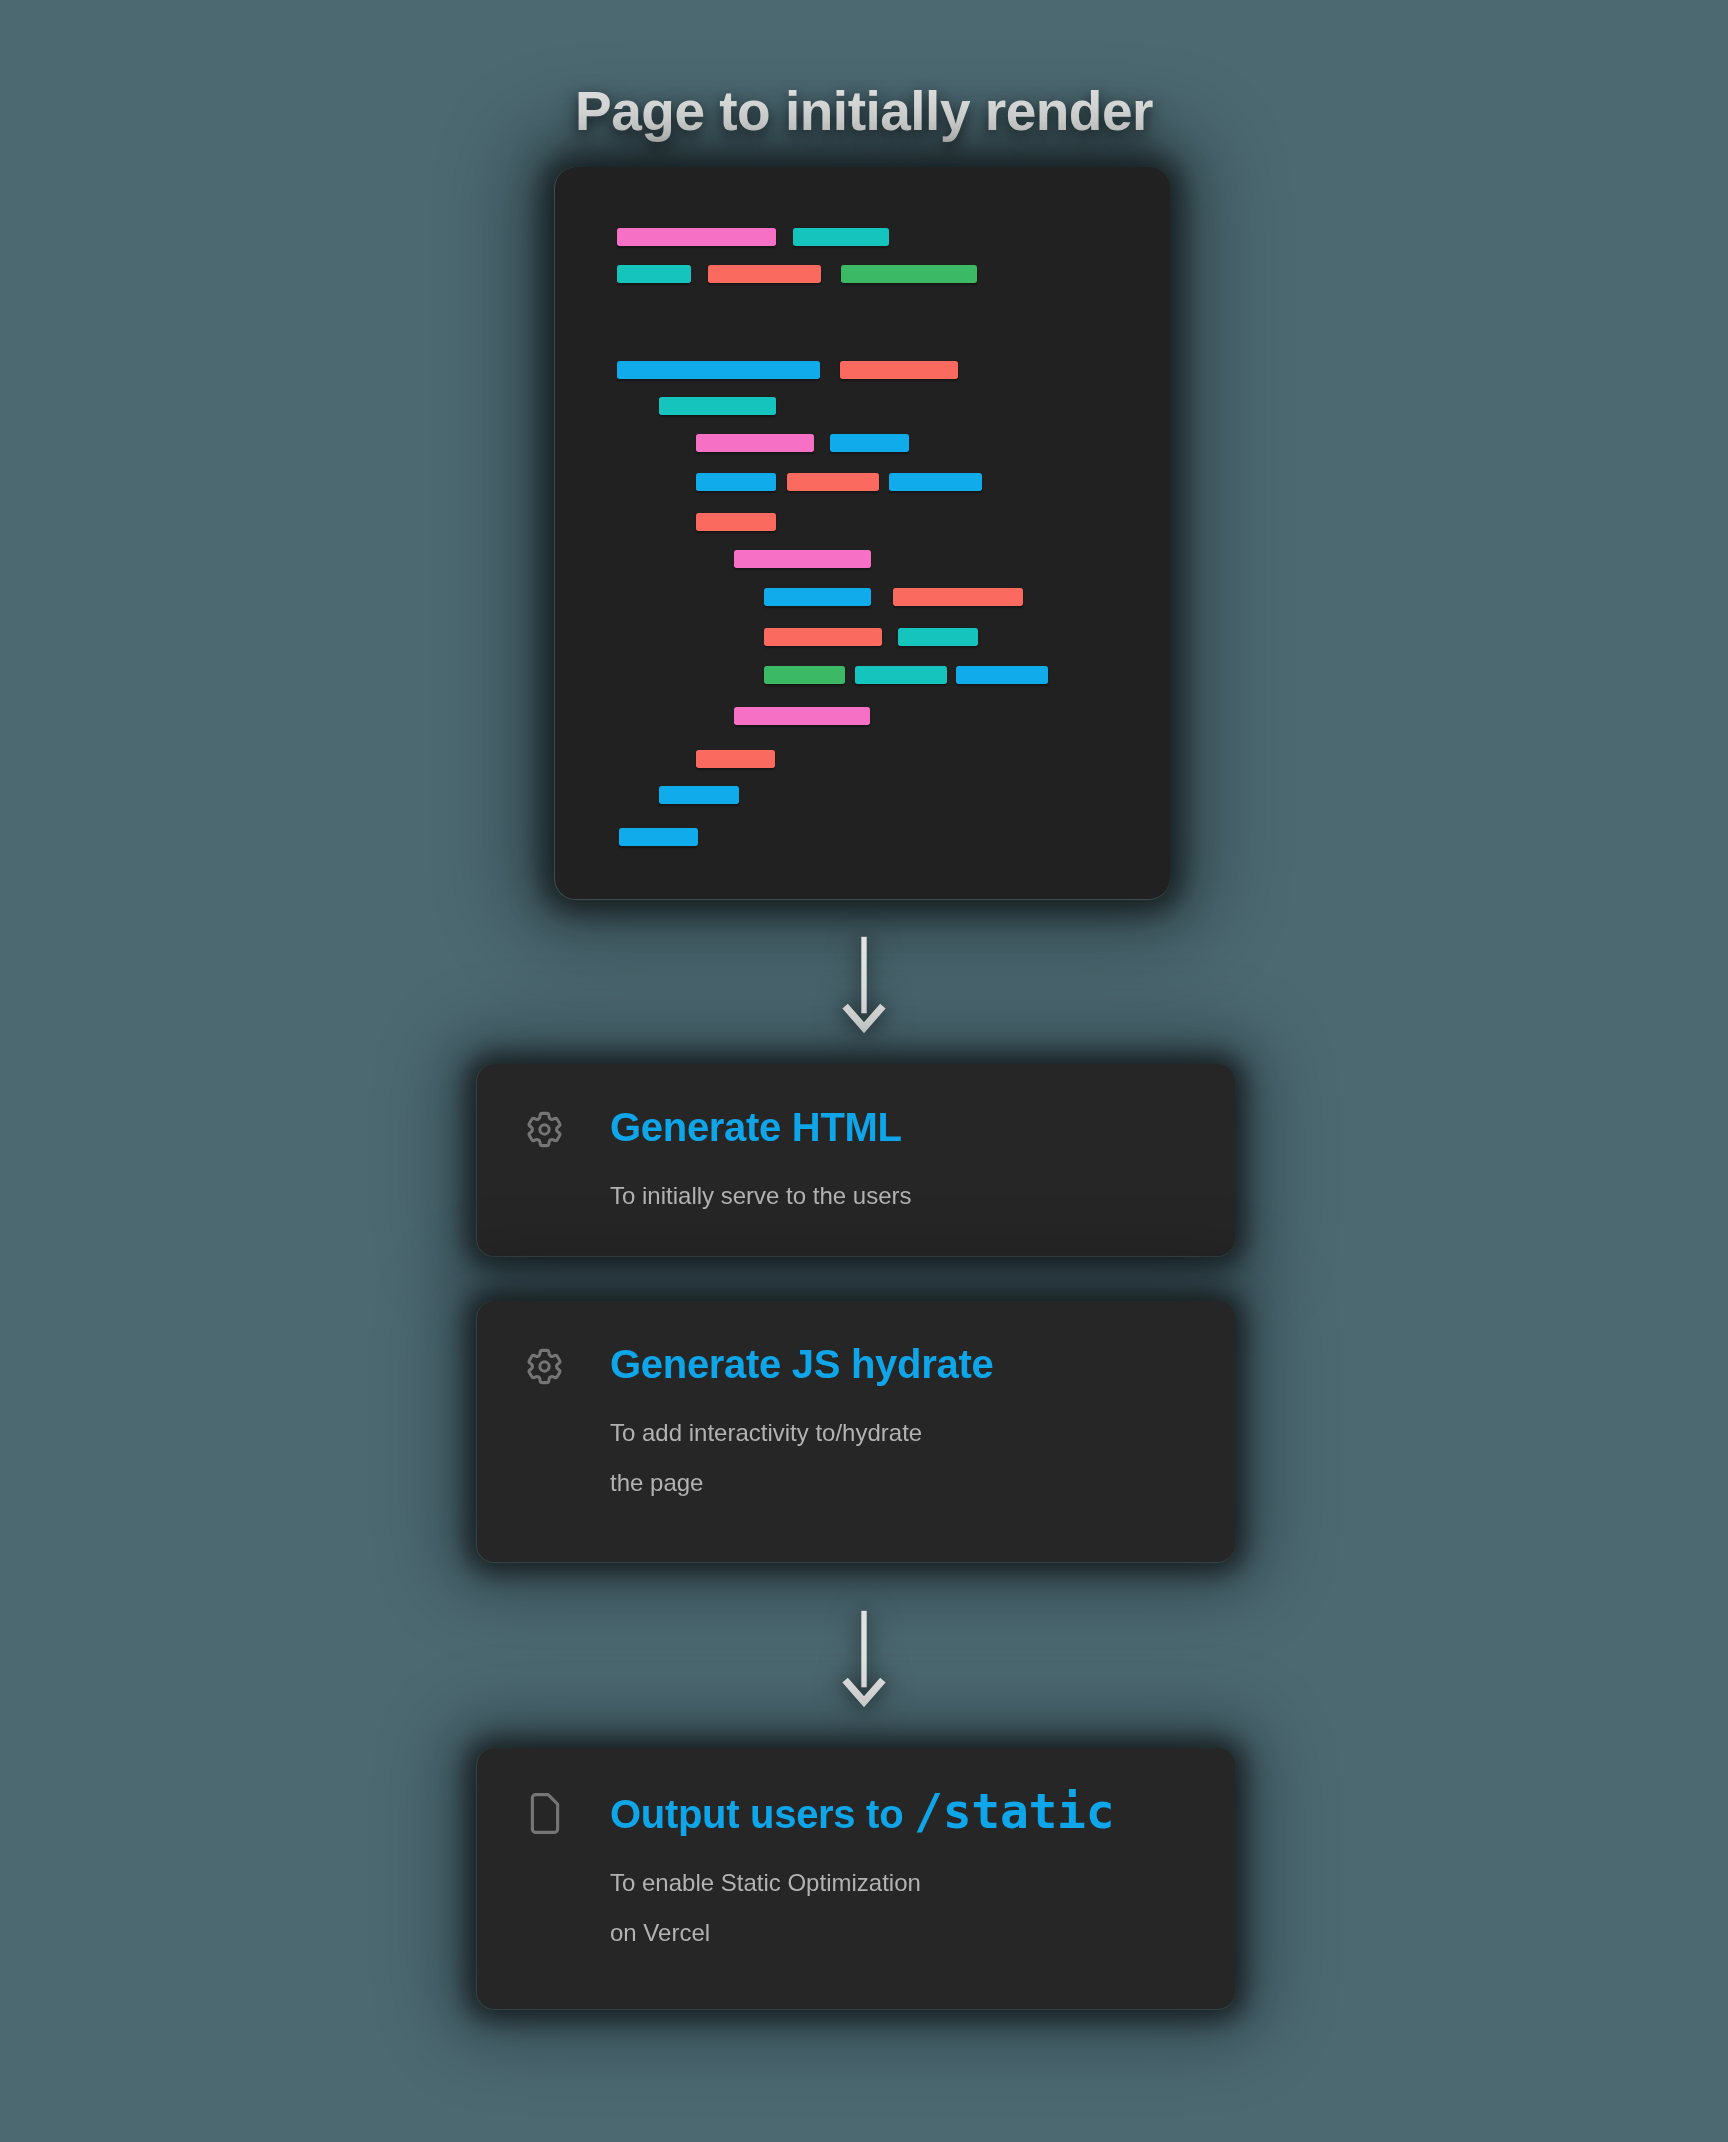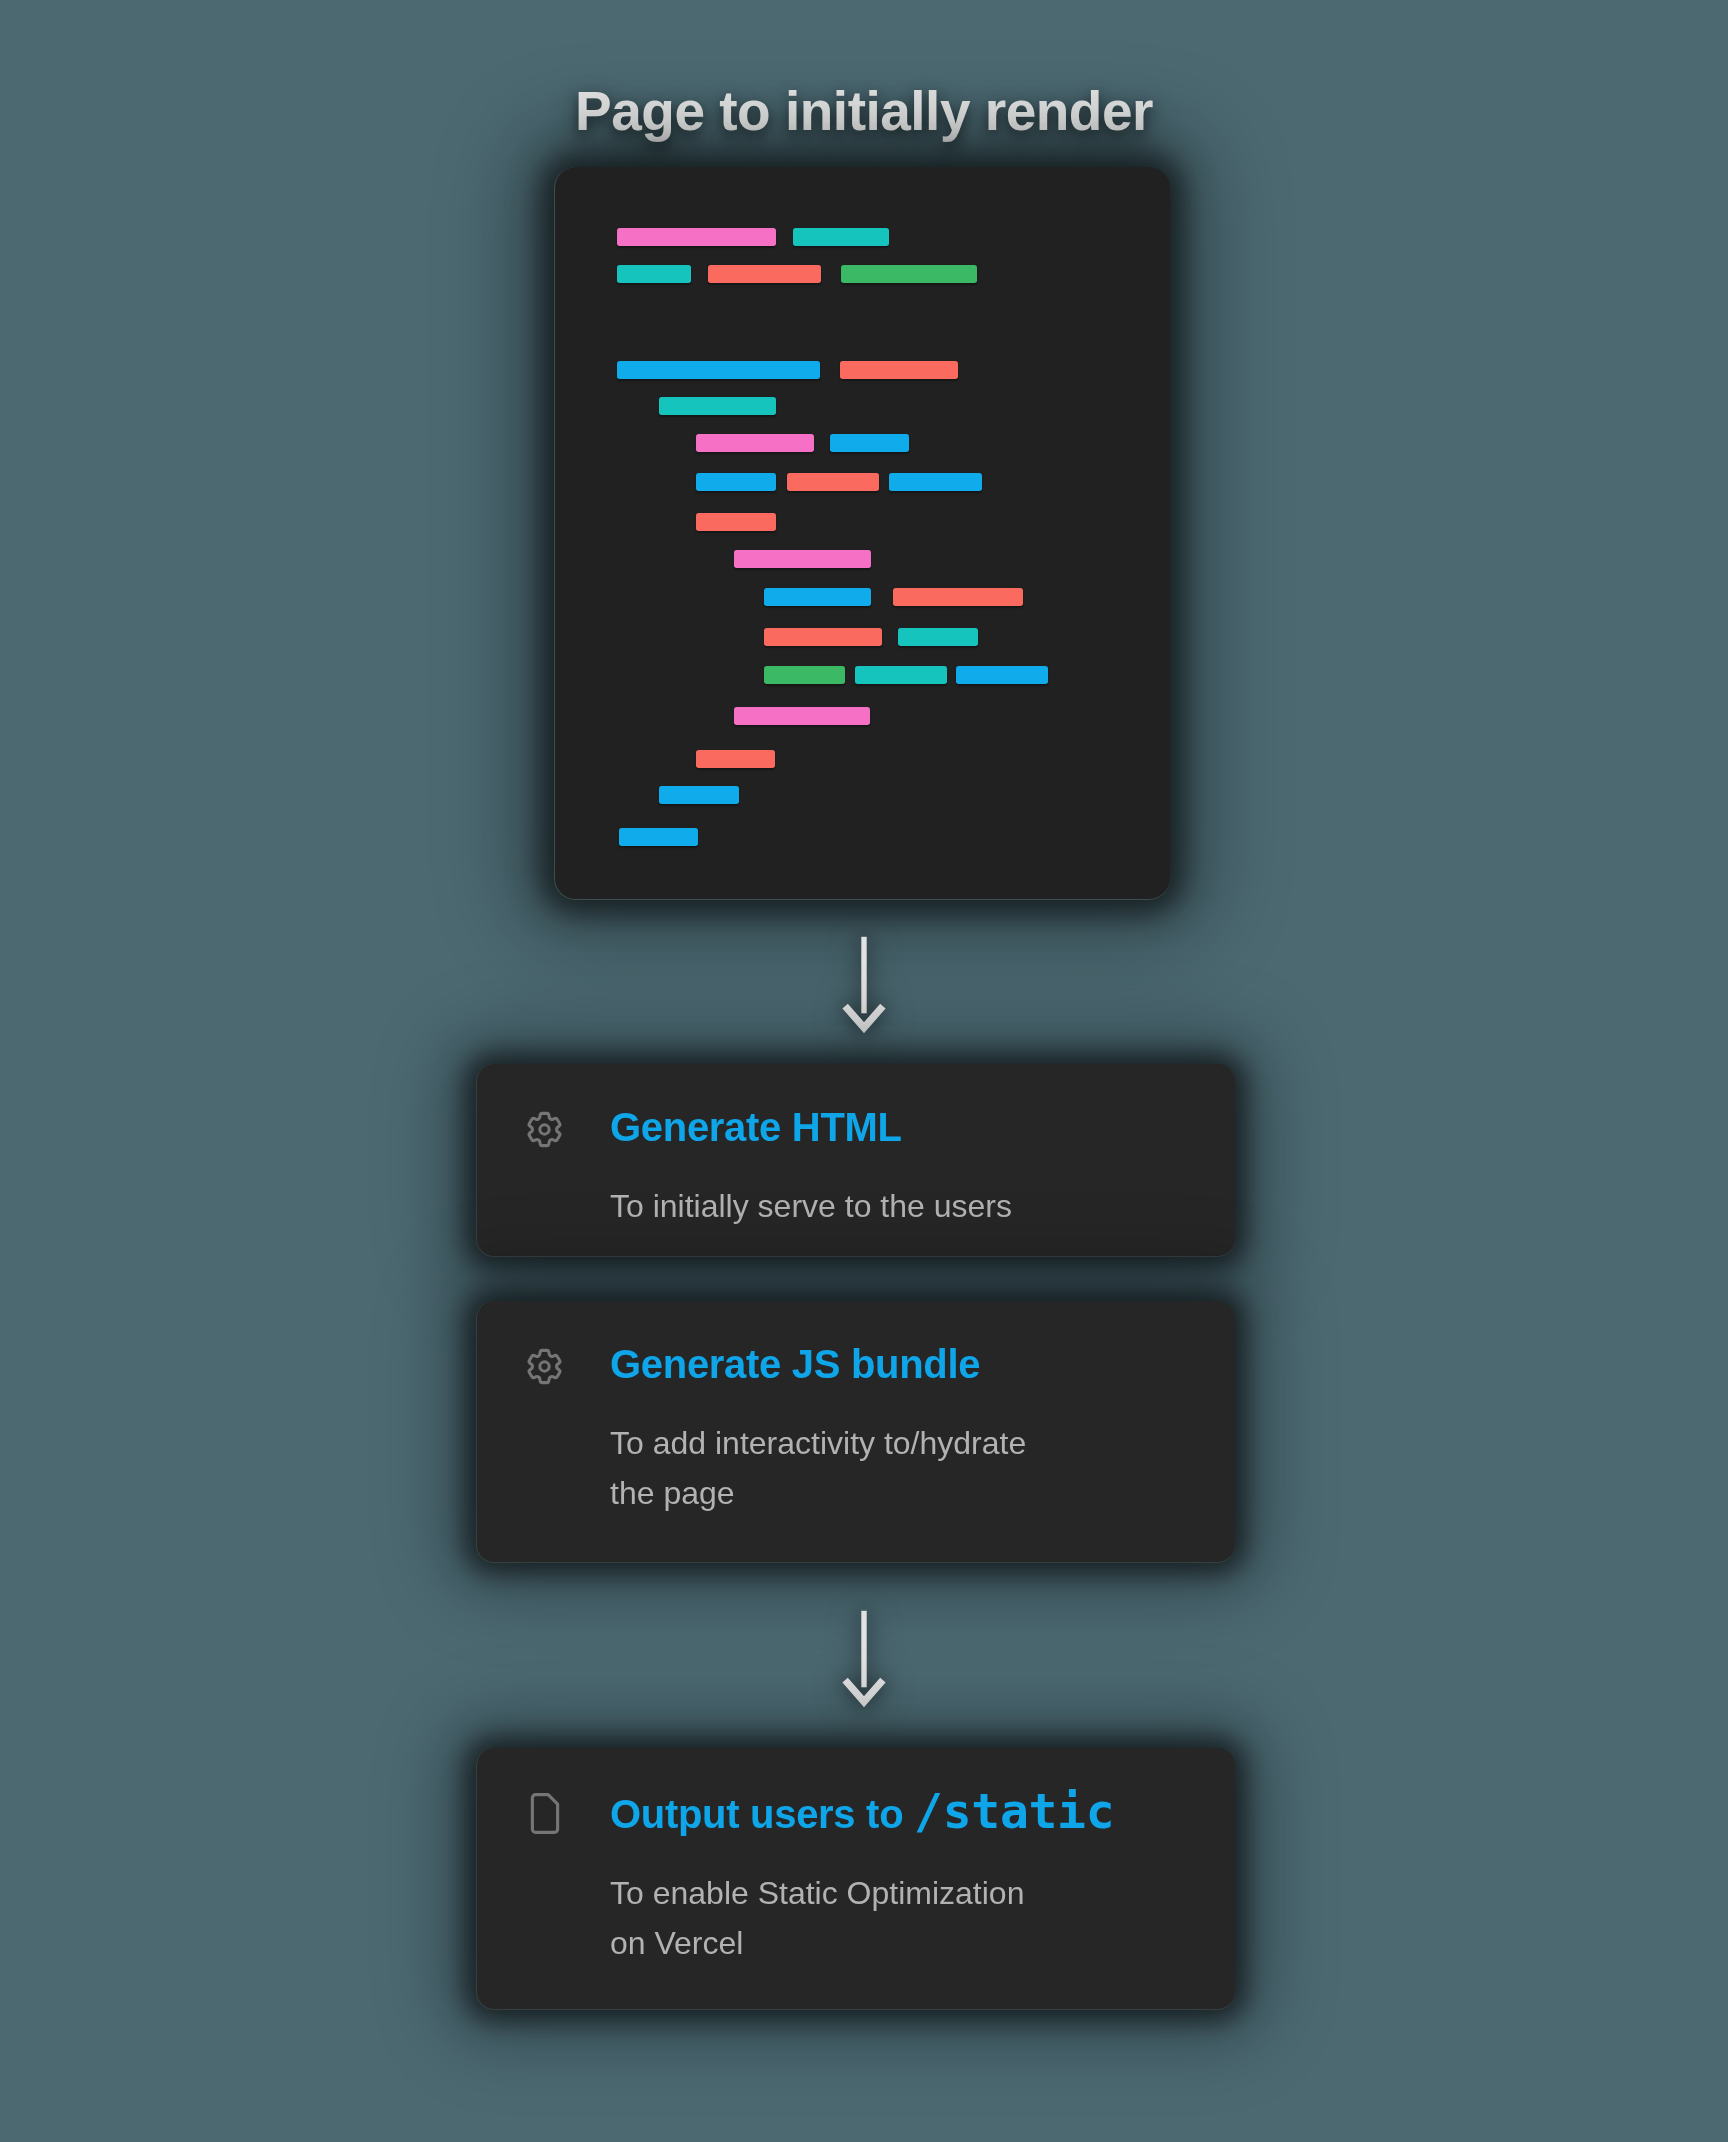--- a/index.html
+++ b/index.html
@@ -74,22 +74,22 @@
     line-height:47px;
     color:#0ea5e9;
     letter-spacing:-0.3px;
   }
   .card-title .code{
     font-family:"DejaVu Sans Mono", monospace;
     font-weight:700;
     font-size:48px;
   }
   .card-subtitle{
-    margin-top:30px;
-    font-size:32px;
+    margin-top:20px;
+    font-size:24px;
     line-height:50px;
     color:#b2b2b2;
     white-space:pre-line;
   }
 </style>
 </head>
 <body>
 
 <div class="canvas">
 
@@ -147,21 +147,21 @@
   </div>
 
   <div class="card" id="card-2">
     <span class="icon">
       <svg width="43" height="43" viewBox="0 0 24 24" fill="none" stroke="currentColor" stroke-width="1.7" stroke-linecap="round" stroke-linejoin="round">
         <path d="M9.594 3.94c.09-.542.56-.94 1.11-.94h2.593c.55 0 1.02.398 1.11.94l.213 1.281c.063.374.313.686.645.87.074.04.147.083.22.127.324.196.72.257 1.075.124l1.217-.456a1.125 1.125 0 0 1 1.37.49l1.296 2.247a1.125 1.125 0 0 1-.26 1.431l-1.003.827c-.293.24-.438.613-.43.992a7.723 7.723 0 0 1 0 .255c-.008.378.137.75.43.991l1.004.827c.424.35.534.954.26 1.43l-1.298 2.247a1.125 1.125 0 0 1-1.369.491l-1.217-.456c-.355-.133-.75-.072-1.076.124a6.47 6.47 0 0 1-.22.128c-.331.183-.581.495-.644.869l-.213 1.281c-.09.543-.56.94-1.11.94h-2.594c-.55 0-1.019-.398-1.11-.94l-.213-1.281c-.062-.374-.312-.686-.644-.87a6.52 6.52 0 0 1-.22-.127c-.325-.196-.72-.257-1.076-.124l-1.217.456a1.125 1.125 0 0 1-1.369-.49l-1.297-2.247a1.125 1.125 0 0 1 .26-1.431l1.004-.827c.292-.24.437-.613.43-.992a7.723 7.723 0 0 1 0-.255c.007-.378-.138-.75-.43-.991l-1.004-.827a1.125 1.125 0 0 1-.26-1.43l1.297-2.247a1.125 1.125 0 0 1 1.37-.491l1.216.456c.356.133.751.072 1.076-.124.072-.044.146-.087.22-.128.332-.183.582-.495.644-.869l.214-1.281Z"></path>
         <circle cx="12" cy="12" r="2.6"></circle>
       </svg>
     </span>
     <div class="body">
-      <div class="card-title">Generate JS bundle</div>
+      <div class="card-title">Generate JS hydrate</div>
       <div class="card-subtitle">To add interactivity to/hydrate
 the page</div>
     </div>
   </div>
 
   <div class="arrow" id="arrow-2">
     <svg viewBox="0 0 60 112" xmlns="http://www.w3.org/2000/svg">
       <line x1="30" y1="3" x2="30" y2="88" stroke="#e2e2e2" stroke-width="6"></line>
       <polyline points="9,80 30,104 51,80" fill="none" stroke="#e2e2e2" stroke-width="8"></polyline>
     </svg>

